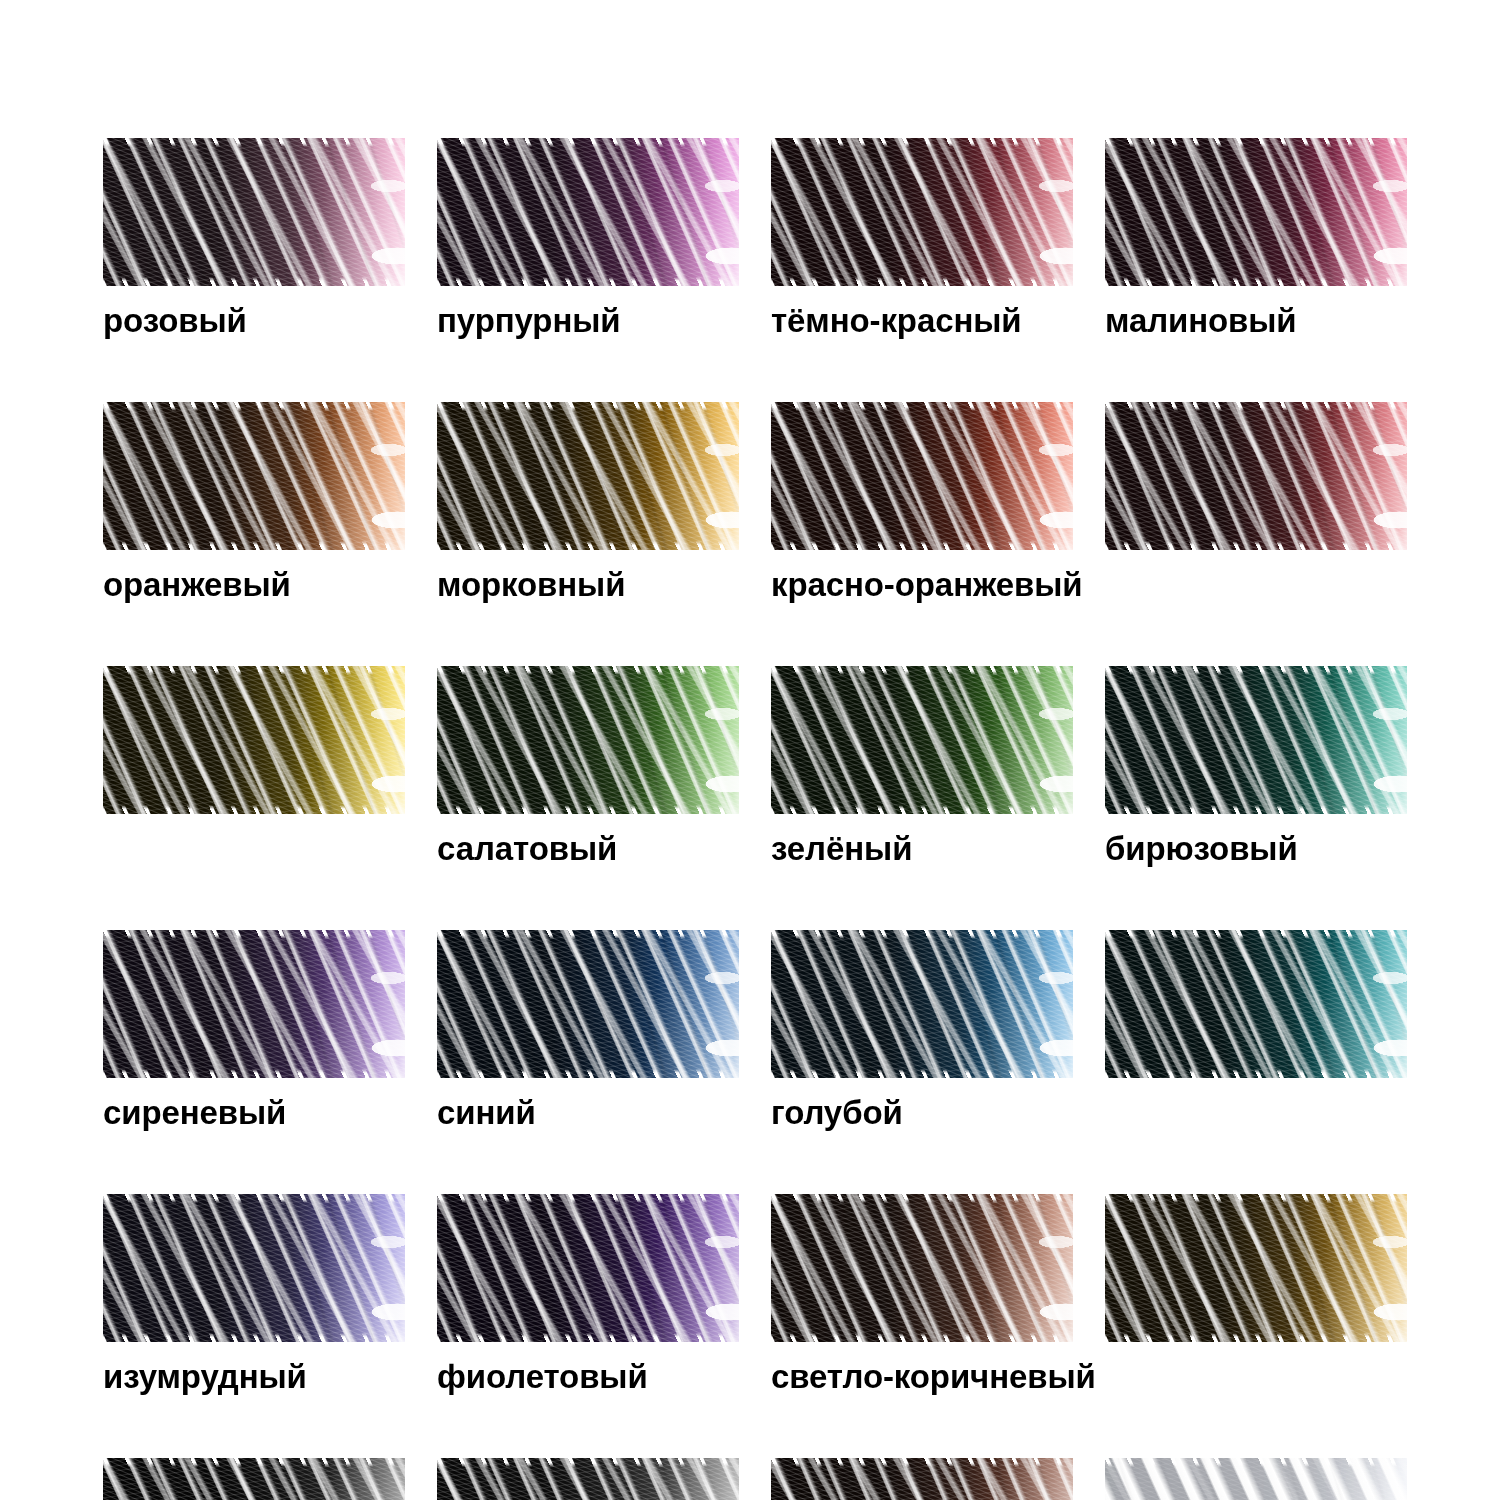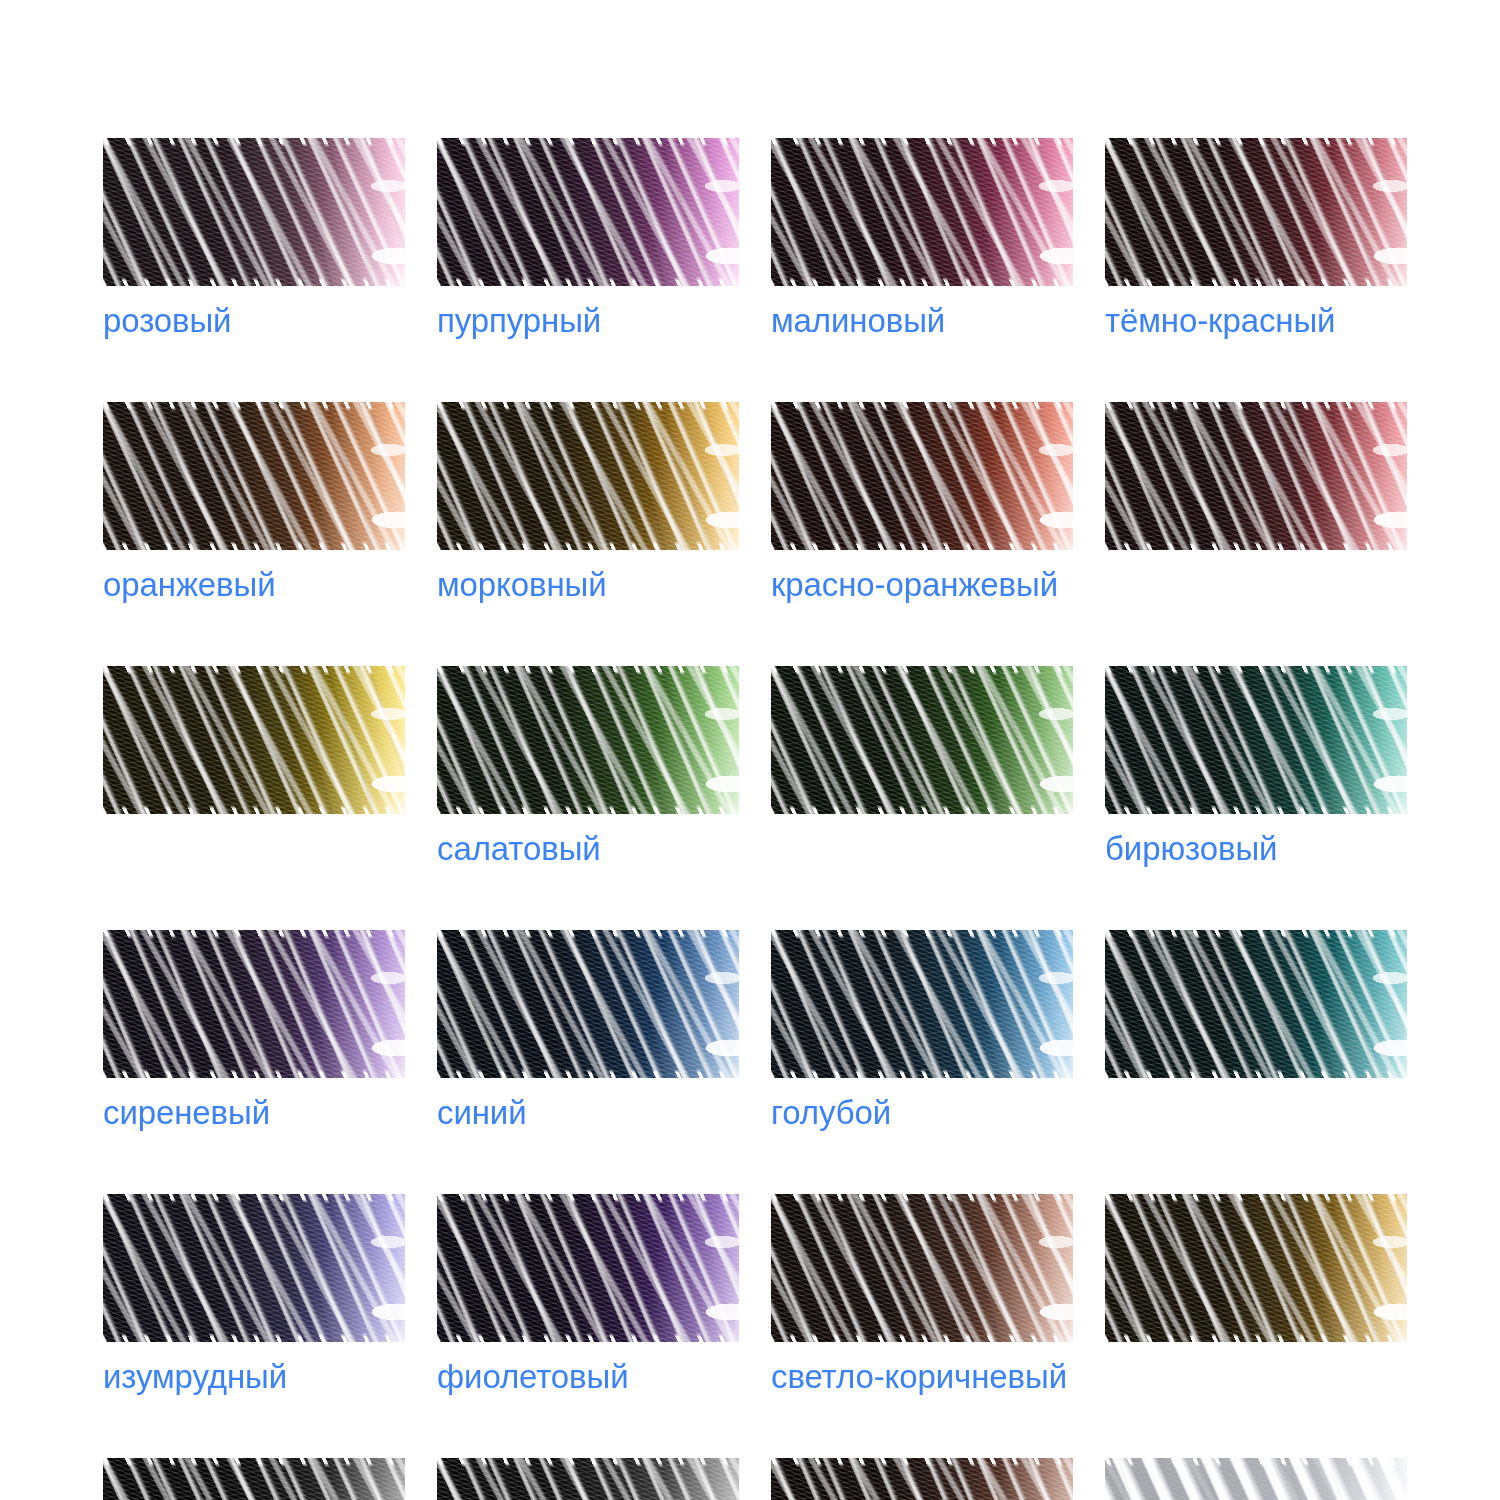--- a/index.html
+++ b/index.html
@@ -145,23 +145,24 @@
     mask-image:
       linear-gradient(180deg, #000 0, #000 5px, transparent 9px),
       linear-gradient(0deg, #000 0, #000 5px, transparent 9px);
     pointer-events: none;
   }
 
   .swatch-label {
     margin-top: 17px;
     font-size: 33px;
     line-height: 1.12;
-    color: #3b82f6;
+    color: #000000;
     letter-spacing: -0.1px;
     white-space: nowrap;
+    font-weight: bold;
   }
 
   
   .swatch-cell.is-white .patch-wash {
     background-image: linear-gradient(90deg,
         rgba(0,0,0,0.30) 0%,
         rgba(0,0,0,0.28) 45%,
         rgba(0,0,0,0.22) 70%,
         rgba(0,0,0,0.12) 88%,
         rgba(0,0,0,0.00) 100%);
@@ -203,44 +204,44 @@
           <div class="patch-hatch-a" style="transform: rotate(0deg) scale(1.12);"></div>
           <div class="patch-hatch-b" style="transform: rotate(0deg) scale(1.12);"></div>
           <div class="patch-hatch-c"></div>
           <div class="patch-grain"></div>
           <div class="patch-fade"></div>
           <div class="patch-edge"></div>
         </div>
         <div class="swatch-label">пурпурный</div>
       </div>
       <div class="swatch-cell">
+        <div class="swatch-patch" style="background-color: rgb(216, 69, 90);">
+          <div class="patch-wash" style="background-color: rgb(216, 69, 90);"></div>
+          <div class="patch-hatch-a" style="transform: rotate(-0.35deg) scale(1.12);"></div>
+          <div class="patch-hatch-b" style="transform: rotate(0.28deg) scale(1.12);"></div>
+          <div class="patch-hatch-c"></div>
+          <div class="patch-grain"></div>
+          <div class="patch-fade"></div>
+          <div class="patch-edge"></div>
+        </div>
+        <div class="swatch-label">тёмно-красный</div>
+      </div>
+      <div class="swatch-cell">
         <div class="swatch-patch" style="background-color: rgb(232, 69, 127);">
           <div class="patch-wash" style="background-color: rgb(232, 69, 127);"></div>
           <div class="patch-hatch-a" style="transform: rotate(0.7deg) scale(1.12);"></div>
           <div class="patch-hatch-b" style="transform: rotate(-0.56deg) scale(1.12);"></div>
           <div class="patch-hatch-c"></div>
           <div class="patch-grain"></div>
           <div class="patch-fade"></div>
           <div class="patch-edge"></div>
         </div>
         <div class="swatch-label">малиновый</div>
       </div>
       <div class="swatch-cell">
-        <div class="swatch-patch" style="background-color: rgb(216, 69, 90);">
-          <div class="patch-wash" style="background-color: rgb(216, 69, 90);"></div>
-          <div class="patch-hatch-a" style="transform: rotate(-0.35deg) scale(1.12);"></div>
-          <div class="patch-hatch-b" style="transform: rotate(0.28deg) scale(1.12);"></div>
-          <div class="patch-hatch-c"></div>
-          <div class="patch-grain"></div>
-          <div class="patch-fade"></div>
-          <div class="patch-edge"></div>
-        </div>
-        <div class="swatch-label">тёмно-красный</div>
-      </div>
-      <div class="swatch-cell">
         <div class="swatch-patch" style="background-color: rgb(245, 133, 58);">
           <div class="patch-wash" style="background-color: rgb(245, 133, 58);"></div>
           <div class="patch-hatch-a" style="transform: rotate(-0.7deg) scale(1.12);"></div>
           <div class="patch-hatch-b" style="transform: rotate(0.56deg) scale(1.12);"></div>
           <div class="patch-hatch-c"></div>
           <div class="patch-grain"></div>
           <div class="patch-fade"></div>
           <div class="patch-edge"></div>
         </div>
         <div class="swatch-label">оранжевый</div>
@@ -306,20 +307,21 @@
       <div class="swatch-cell">
         <div class="swatch-patch" style="background-color: rgb(79, 170, 46);">
           <div class="patch-wash" style="background-color: rgb(79, 170, 46);"></div>
           <div class="patch-hatch-a" style="transform: rotate(-0.7deg) scale(1.12);"></div>
           <div class="patch-hatch-b" style="transform: rotate(0.56deg) scale(1.12);"></div>
           <div class="patch-hatch-c"></div>
           <div class="patch-grain"></div>
           <div class="patch-fade"></div>
           <div class="patch-edge"></div>
         </div>
+        <div class="swatch-label">зелёный</div>
       </div>
       <div class="swatch-cell">
         <div class="swatch-patch" style="background-color: rgb(31, 180, 153);">
           <div class="patch-wash" style="background-color: rgb(31, 180, 153);"></div>
           <div class="patch-hatch-a" style="transform: rotate(0deg) scale(1.12);"></div>
           <div class="patch-hatch-b" style="transform: rotate(0deg) scale(1.12);"></div>
           <div class="patch-hatch-c"></div>
           <div class="patch-grain"></div>
           <div class="patch-fade"></div>
           <div class="patch-edge"></div>

